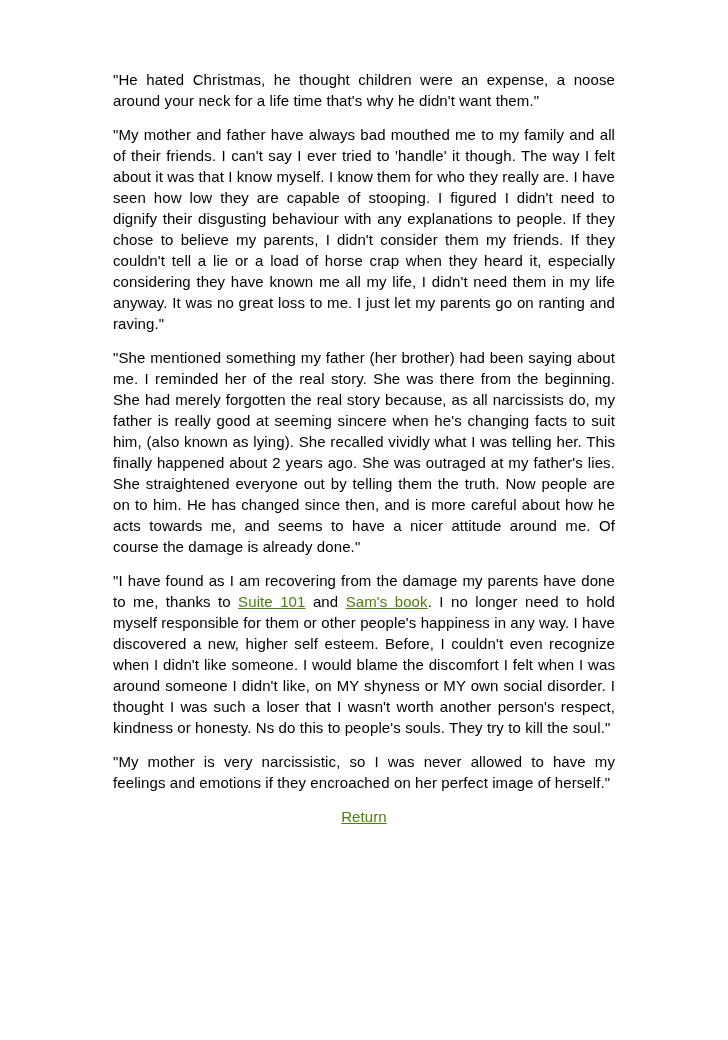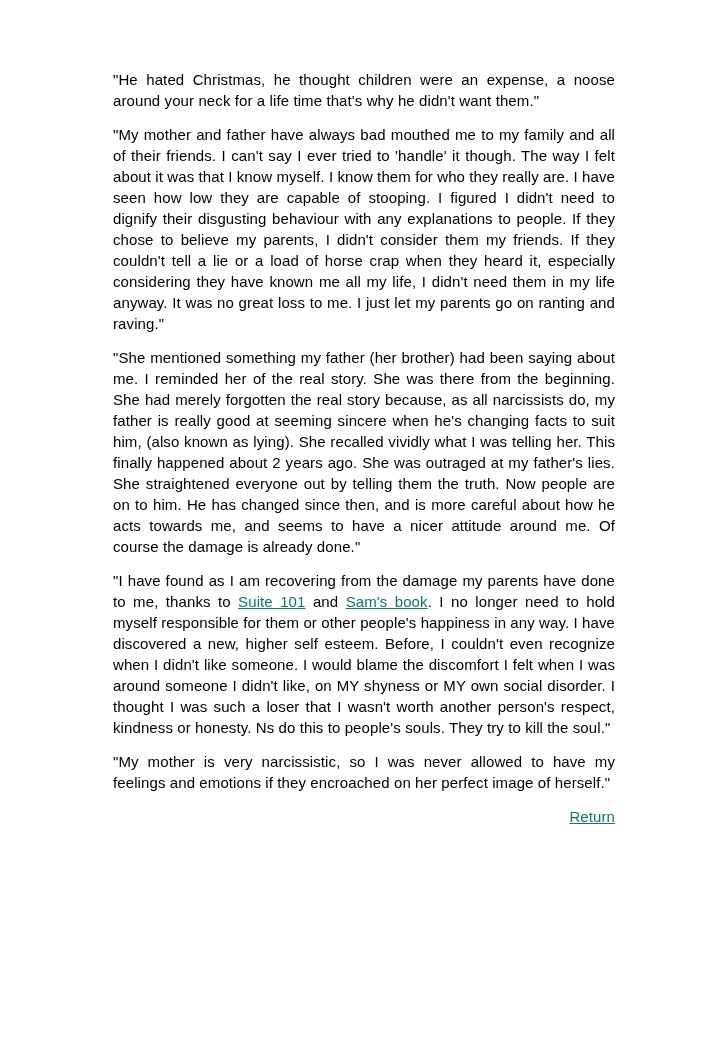--- a/index.html
+++ b/index.html
@@ -20,26 +20,26 @@
     width: 728px;
   }
   .para {
     margin: 0 0 13px 0;
     font-size: 15px;
     line-height: 21px;
     text-align: justify;
     letter-spacing: 0.1px;
   }
   .link {
-    color: #0f766e;
+    color: #4d7c0f;
     cursor: pointer;
   }
   .return-para {
     margin-top: 8px;
-    text-align: right;
+    text-align: center;
   }
 </style>
 </head>
 <body>
 
 <div class="page">
 
   <p class="para">"He hated Christmas, he thought children were an expense, a noose around your neck for a life time that's why he didn't want them."</p>
 
   <p class="para">"My mother and father have always bad mouthed me to my family and all of their friends. I can't say I ever tried to 'handle' it though. The way I felt about it was that I know myself. I know them for who they really are. I have seen how low they are capable of stooping. I figured I didn't need to dignify their disgusting behaviour with any explanations to people. If they chose to believe my parents, I didn't consider them my friends. If they couldn't tell a lie or a load of horse crap when they heard it, especially considering they have known me all my life, I didn't need them in my life anyway. It was no great loss to me. I just let my parents go on ranting and raving."</p>

